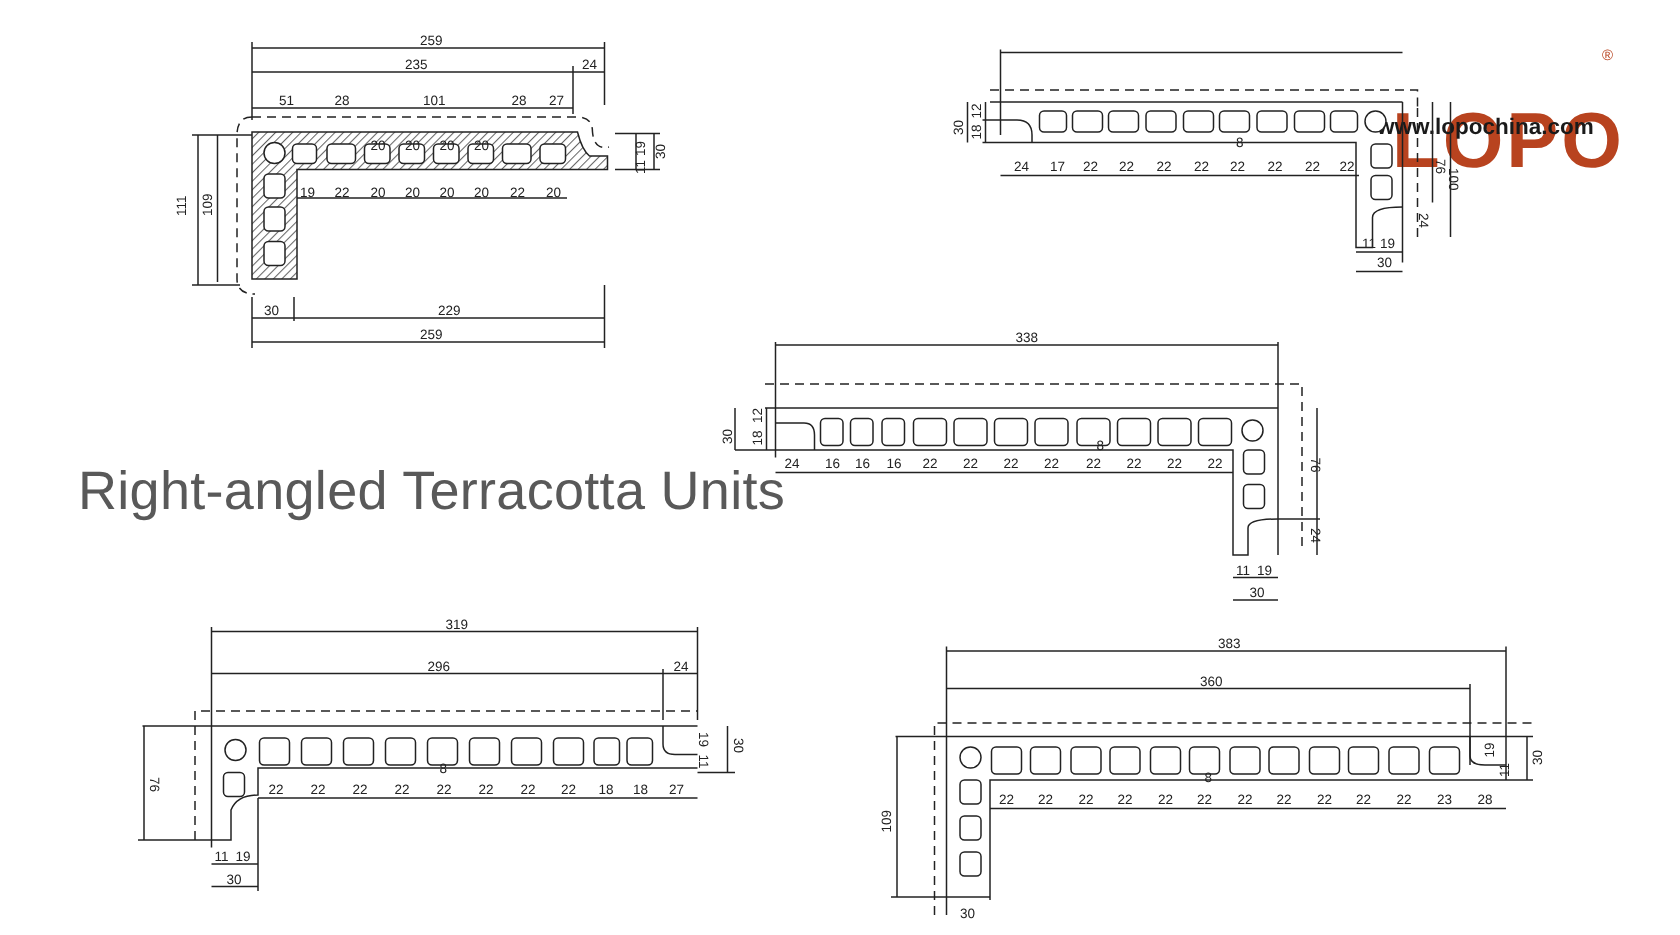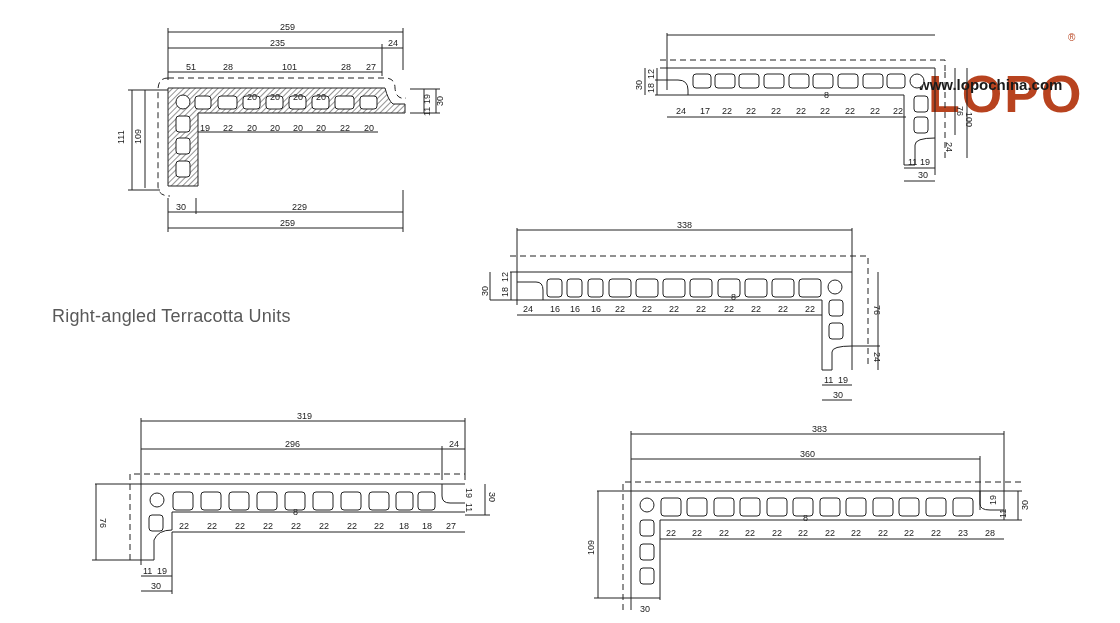--- a/index.html
+++ b/index.html
@@ -1,17 +1,17 @@
 <!DOCTYPE html>
 <html><head>
 <meta charset="utf-8">
 <style>
   html,body{margin:0;padding:0;background:#fff;}
   body{width:1120px;height:623px;position:relative;overflow:hidden;font-family:"Liberation Sans",sans-serif;}
-  .title{position:absolute;left:52px;top:306px;font-size:18px;color:#595959;font-family:"Liberation Sans",sans-serif;letter-spacing:0.2px;}
+  .title{position:absolute;left:52px;top:306px;font-size:36px;color:#595959;font-family:"Liberation Sans",sans-serif;letter-spacing:0.2px;}
   .logo{position:absolute;left:922px;top:30px;width:170px;height:70px;}
   .logo-word{position:absolute;left:6px;top:-6px;font-size:52px;font-weight:bold;color:#b8431f;font-family:"Liberation Sans",sans-serif;letter-spacing:2px;margin-top:40px;}
   .logo-reg{position:absolute;left:146px;top:2px;font-size:10px;color:#b8431f;}
   .logo-url{position:absolute;left:-4px;top:46px;font-size:15px;font-weight:bold;color:#1a1a1a;font-family:"Liberation Sans",sans-serif;}
   svg{position:absolute;left:0;top:0;}
   .dim{font-family:"Liberation Sans",sans-serif;font-size:9px;fill:#222;}
 </style>
 </head>
 <body>
 

